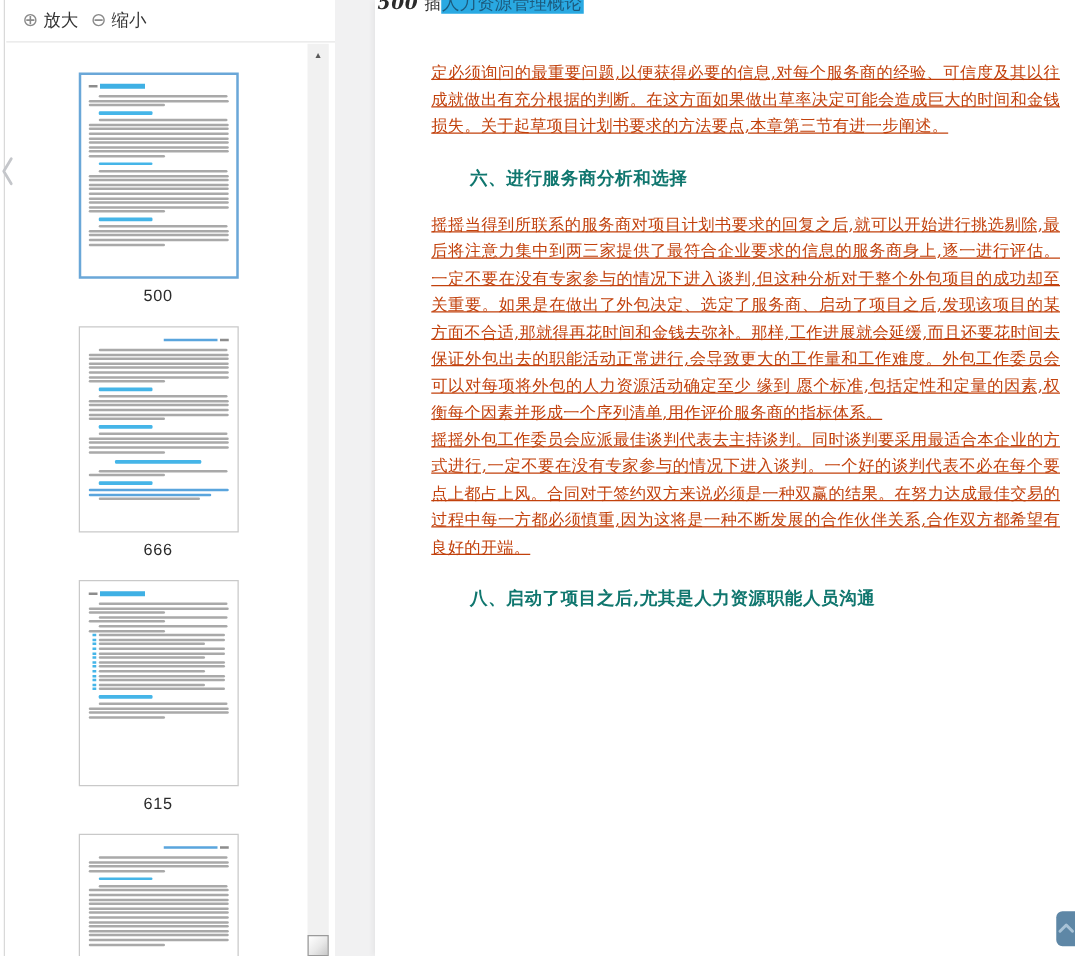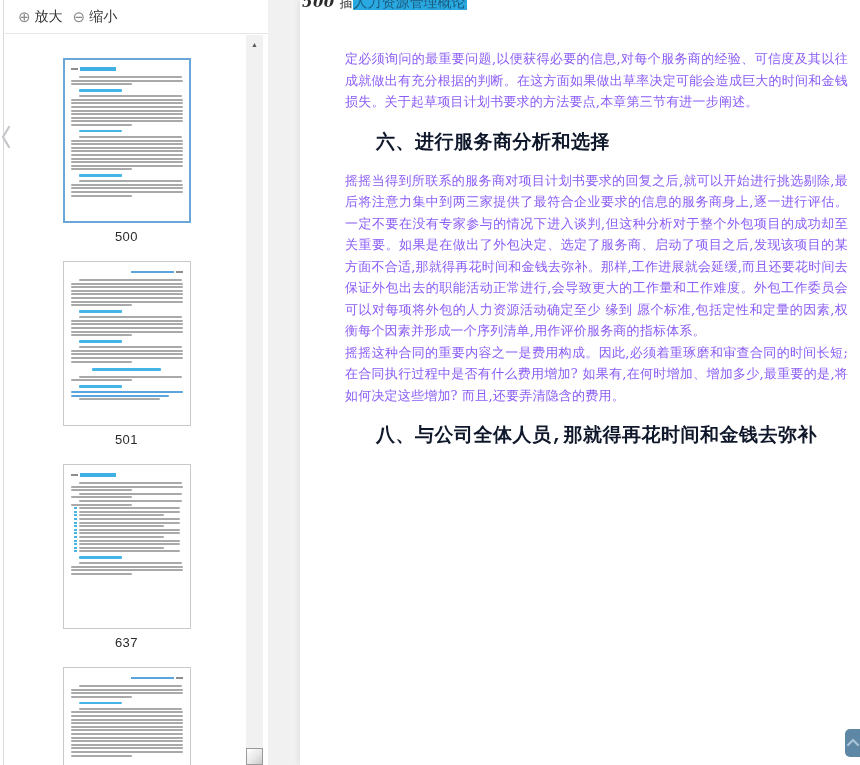--- a/index.html
+++ b/index.html
@@ -45,22 +45,22 @@
 
   
   .viewer-bg { position: absolute; left: 268px; top: 0; width: 32px; height: 765px; background: #f1f1f2; }
   .doc-page { position: absolute; left: 300px; top: 0; width: 560px; height: 765px; background: #fff; overflow: hidden; box-shadow: -2px 0 5px rgba(0,0,0,0.06); }
   .doc-inner { padding: 0 12px 0 45px; }
   .doc-header { margin-top: -7px; margin-left: -43px; font-family: "DejaVu Serif", "Liberation Serif", serif; font-size: 15px; color: #2b2b2b; white-space: nowrap; }
   .doc-header .pgnum { font-style: italic; font-weight: bold; letter-spacing: 0.5px; }
   .doc-header .sep { font-size: 13px; }
   .doc-header .hilite { background: #29a9e2; color: #1c5a7d; font-size: 14px; padding: 0 1px; }
   .doc-content { padding-top: 36px; font-family: "DejaVu Serif", "Liberation Serif", serif; }
-  .doc-content p.paragraph { font-size: 13px; line-height: 21.5px; color: #8b5cf6; text-align: justify; letter-spacing: 0.2px; }
-  .doc-content h3.heading { font-size: 19px; line-height: 21px; color: #0f172a; font-weight: bold; padding-left: 31px; margin: 20px 0 16px 0; letter-spacing: 0.5px; font-family: Liberation Mono, monospace; }
+  .doc-content p.paragraph { font-size: 13px; line-height: 21.5px; color: #c2410c; text-align: justify; letter-spacing: 0.2px; text-decoration: underline; }
+  .doc-content h3.heading { font-size: 14px; line-height: 21px; color: #0f766e; font-weight: bold; padding-left: 31px; margin: 20px 0 16px 0; letter-spacing: 0.5px; }
 
   
   .back-top { position: absolute; right: -13px; bottom: 8px; width: 28px; height: 28px; background: #5e87a6; border-radius: 5px; cursor: pointer; z-index: 9; display: flex; align-items: center; justify-content: center; }
 </style>
 </head>
 <body>
 
 <div class="stage">
 
   <div class="left-rail"></div>
@@ -150,21 +150,21 @@
             <div class="ml"></div>
             <div class="ml last"></div>
             <div class="mH"></div>
             <div class="ml first"></div>
             <div class="ml last"></div>
             <div class="mh"></div>
             <div class="mlink"></div>
             <div class="mlink" style="width: 88%;"></div>
             <div class="ml single"></div>
           </div>
-          <div class="thumb-label">501</div>
+          <div class="thumb-label">666</div>
         </div>
         <div class="thumb-item">
           <div class="thumb-page">
             <div class="mhdr-l">
               <span class="num"></span>
               <span class="hl"></span>
             </div>
             <div class="ml first"></div>
             <div class="ml"></div>
             <div class="ml last"></div>
@@ -223,21 +223,21 @@
             <div class="mrow">
               <span class="dot"></span>
               <span class="bar" style="width: 93%;"></span>
             </div>
             <div class="mh"></div>
             <div class="ml first"></div>
             <div class="ml"></div>
             <div class="ml"></div>
             <div class="ml last"></div>
           </div>
-          <div class="thumb-label">637</div>
+          <div class="thumb-label">615</div>
         </div>
         <div class="thumb-item">
           <div class="thumb-page">
             <div class="mhdr-r">
               <span class="lk"></span>
               <span class="num"></span>
             </div>
             <div class="ml first"></div>
             <div class="ml"></div>
             <div class="ml"></div>
@@ -274,22 +274,22 @@
   <div class="doc-page">
     <div class="doc-inner">
       <div class="doc-header">
         <span class="pgnum">500</span>
         <span class="sep">插</span><span class="hilite">人力资源管理概论</span>
       </div>
       <div class="doc-content">
           <p class="paragraph">定必须询问的最重要问题,以便获得必要的信息,对每个服务商的经验、可信度及其以往成就做出有充分根据的判断。在这方面如果做出草率决定可能会造成巨大的时间和金钱损失。关于起草项目计划书要求的方法要点,本章第三节有进一步阐述。</p>
           <h3 class="heading">六、进行服务商分析和选择</h3>
           <p class="paragraph">摇摇当得到所联系的服务商对项目计划书要求的回复之后,就可以开始进行挑选剔除,最后将注意力集中到两三家提供了最符合企业要求的信息的服务商身上,逐一进行评估。一定不要在没有专家参与的情况下进入谈判,但这种分析对于整个外包项目的成功却至关重要。如果是在做出了外包决定、选定了服务商、启动了项目之后,发现该项目的某方面不合适,那就得再花时间和金钱去弥补。那样,工作进展就会延缓,而且还要花时间去保证外包出去的职能活动正常进行,会导致更大的工作量和工作难度。外包工作委员会可以对每项将外包的人力资源活动确定至少 缘到 愿个标准,包括定性和定量的因素,权衡每个因素并形成一个序列清单,用作评价服务商的指标体系。</p>
-          <p class="paragraph">摇摇这种合同的重要内容之一是费用构成。因此,必须着重琢磨和审查合同的时间长短;在合同执行过程中是否有什么费用增加? 如果有,在何时增加、增加多少,最重要的是,将如何决定这些增加? 而且,还要弄清隐含的费用。</p>
-          <h3 class="heading">八、与公司全体人员,那就得再花时间和金钱去弥补</h3>
+          <p class="paragraph">摇摇外包工作委员会应派最佳谈判代表去主持谈判。同时谈判要采用最适合本企业的方式进行,一定不要在没有专家参与的情况下进入谈判。一个好的谈判代表不必在每个要点上都占上风。合同对于签约双方来说必须是一种双赢的结果。在努力达成最佳交易的过程中每一方都必须慎重,因为这将是一种不断发展的合作伙伴关系,合作双方都希望有良好的开端。</p>
+          <h3 class="heading">八、启动了项目之后,尤其是人力资源职能人员沟通</h3>
         </div>
     </div>
   </div>
 
   <div class="back-top">
     <svg width="14" height="14" viewBox="0 0 14 14" style="margin-right:12px">
       <polyline points="2,9 7,4 12,9" stroke="#a8c2d6" stroke-width="2.4" fill="none" stroke-linecap="round" stroke-linejoin="round"></polyline>
     </svg>
   </div>
 

